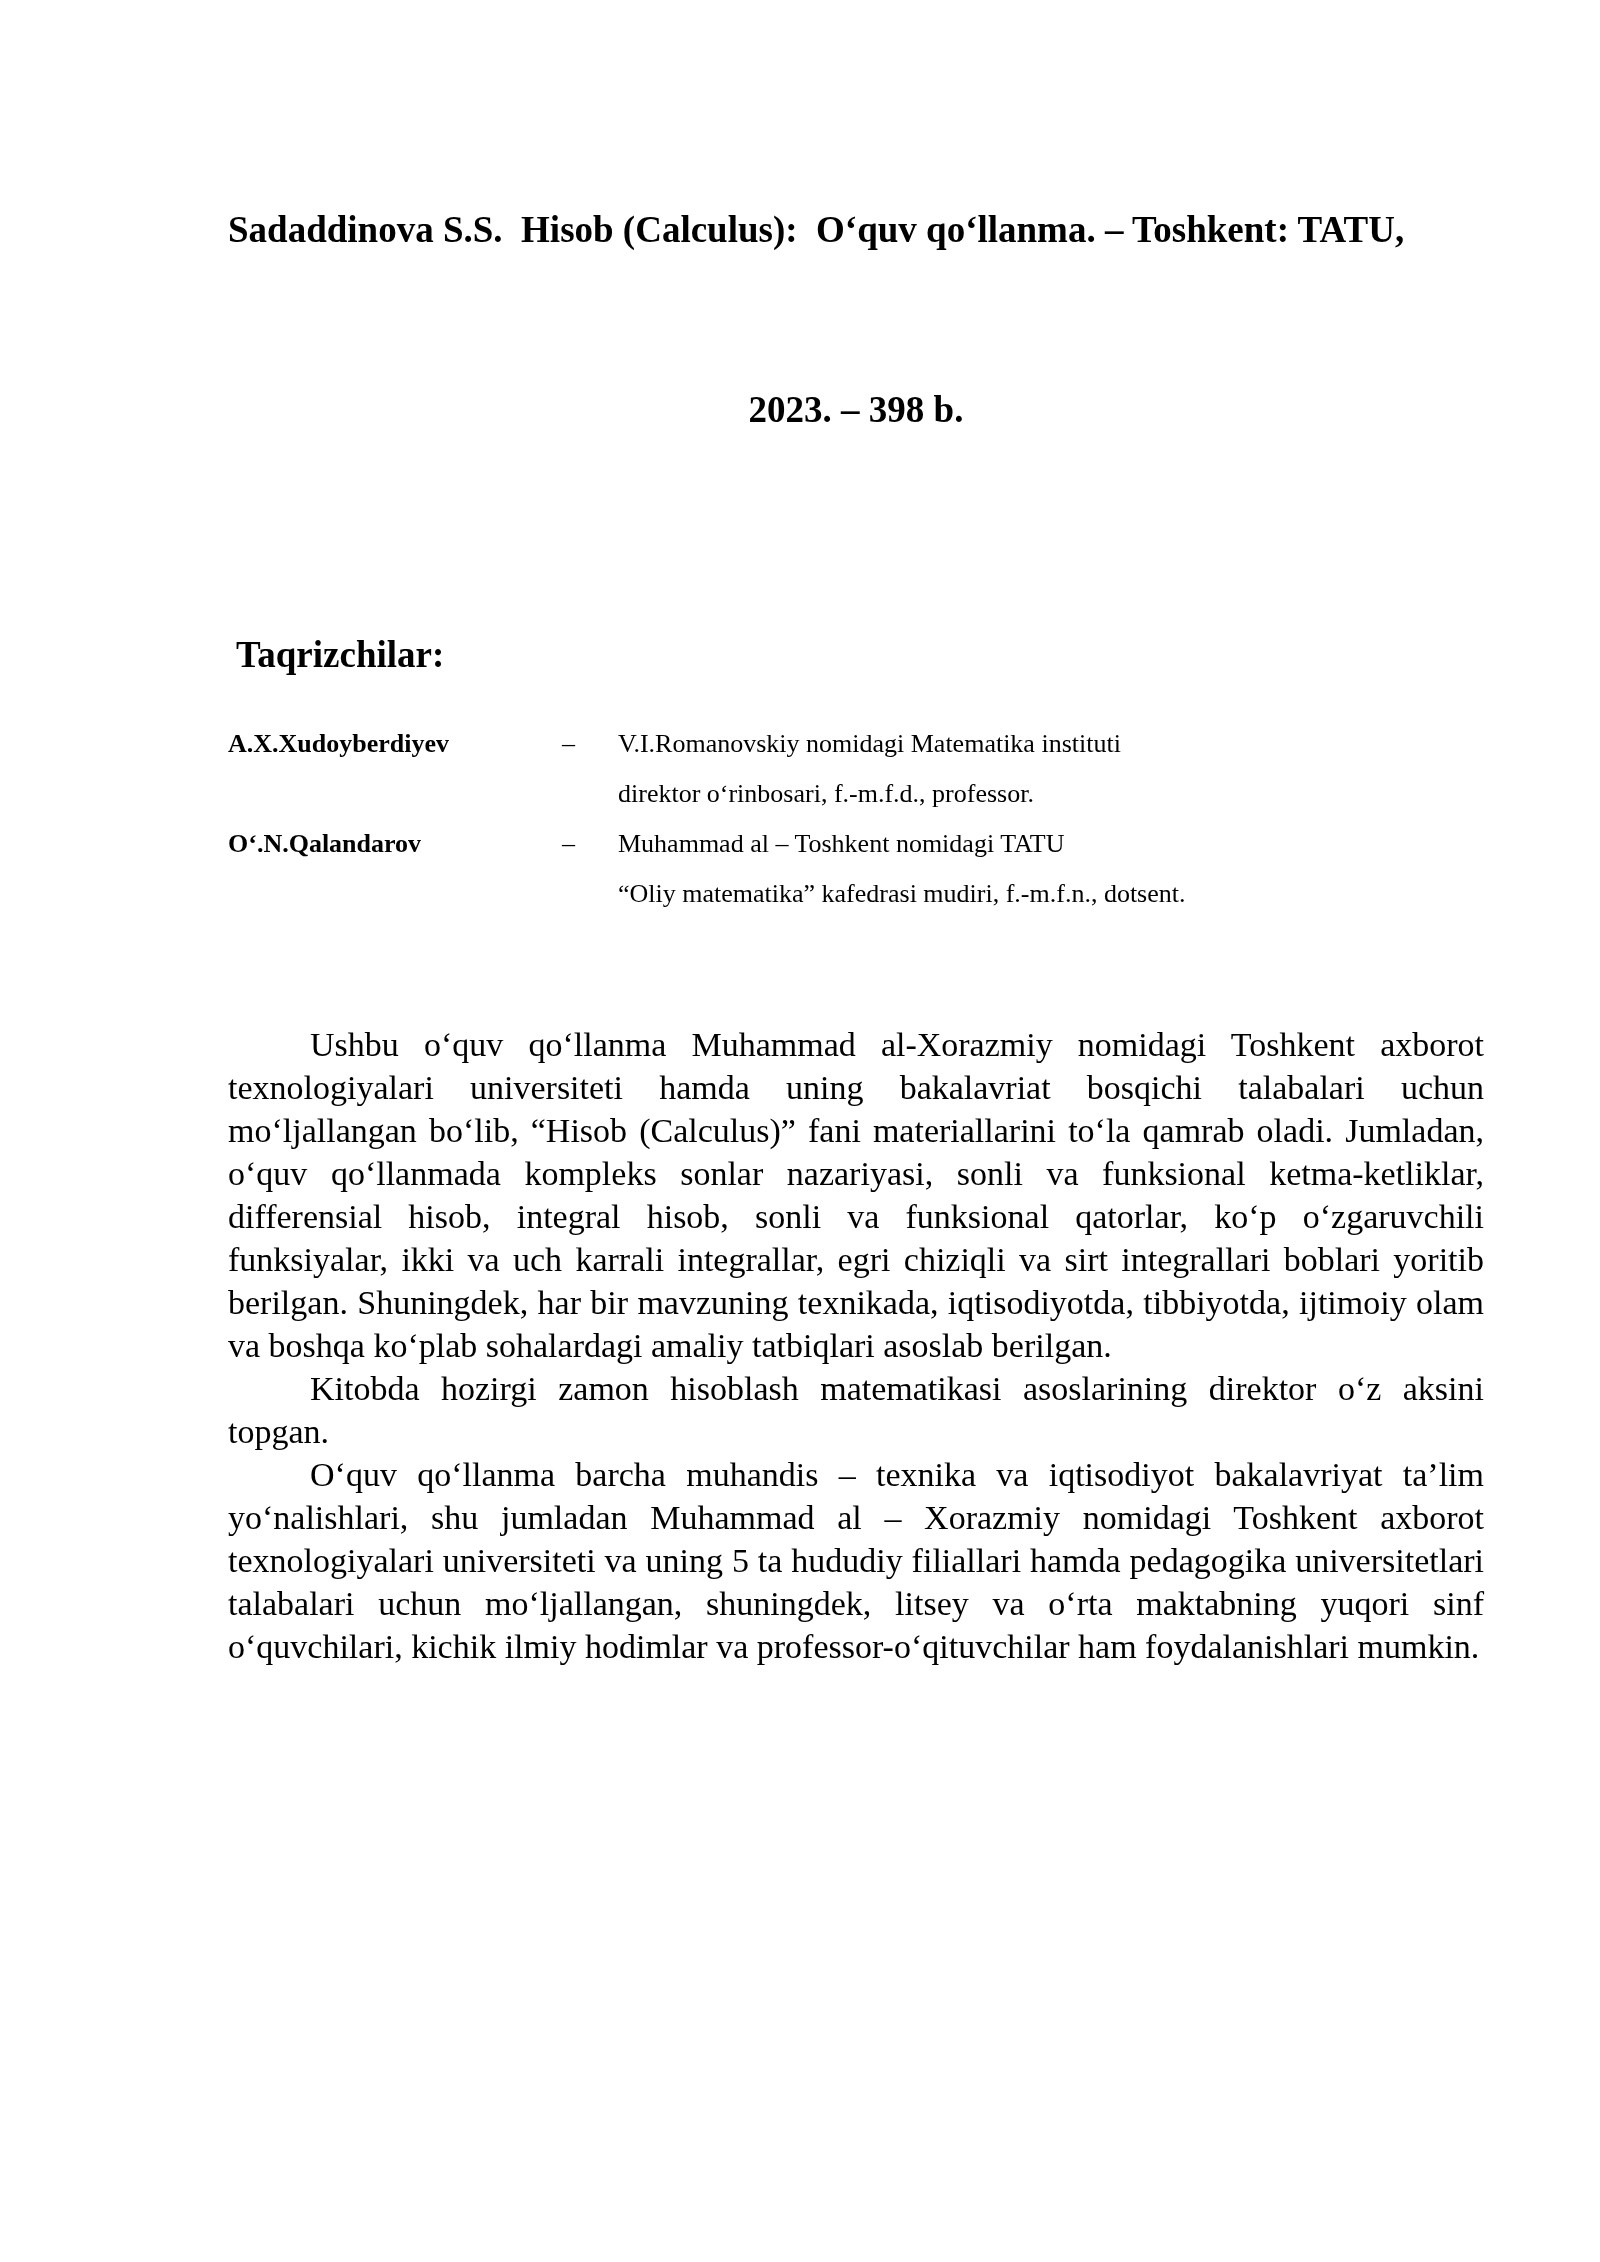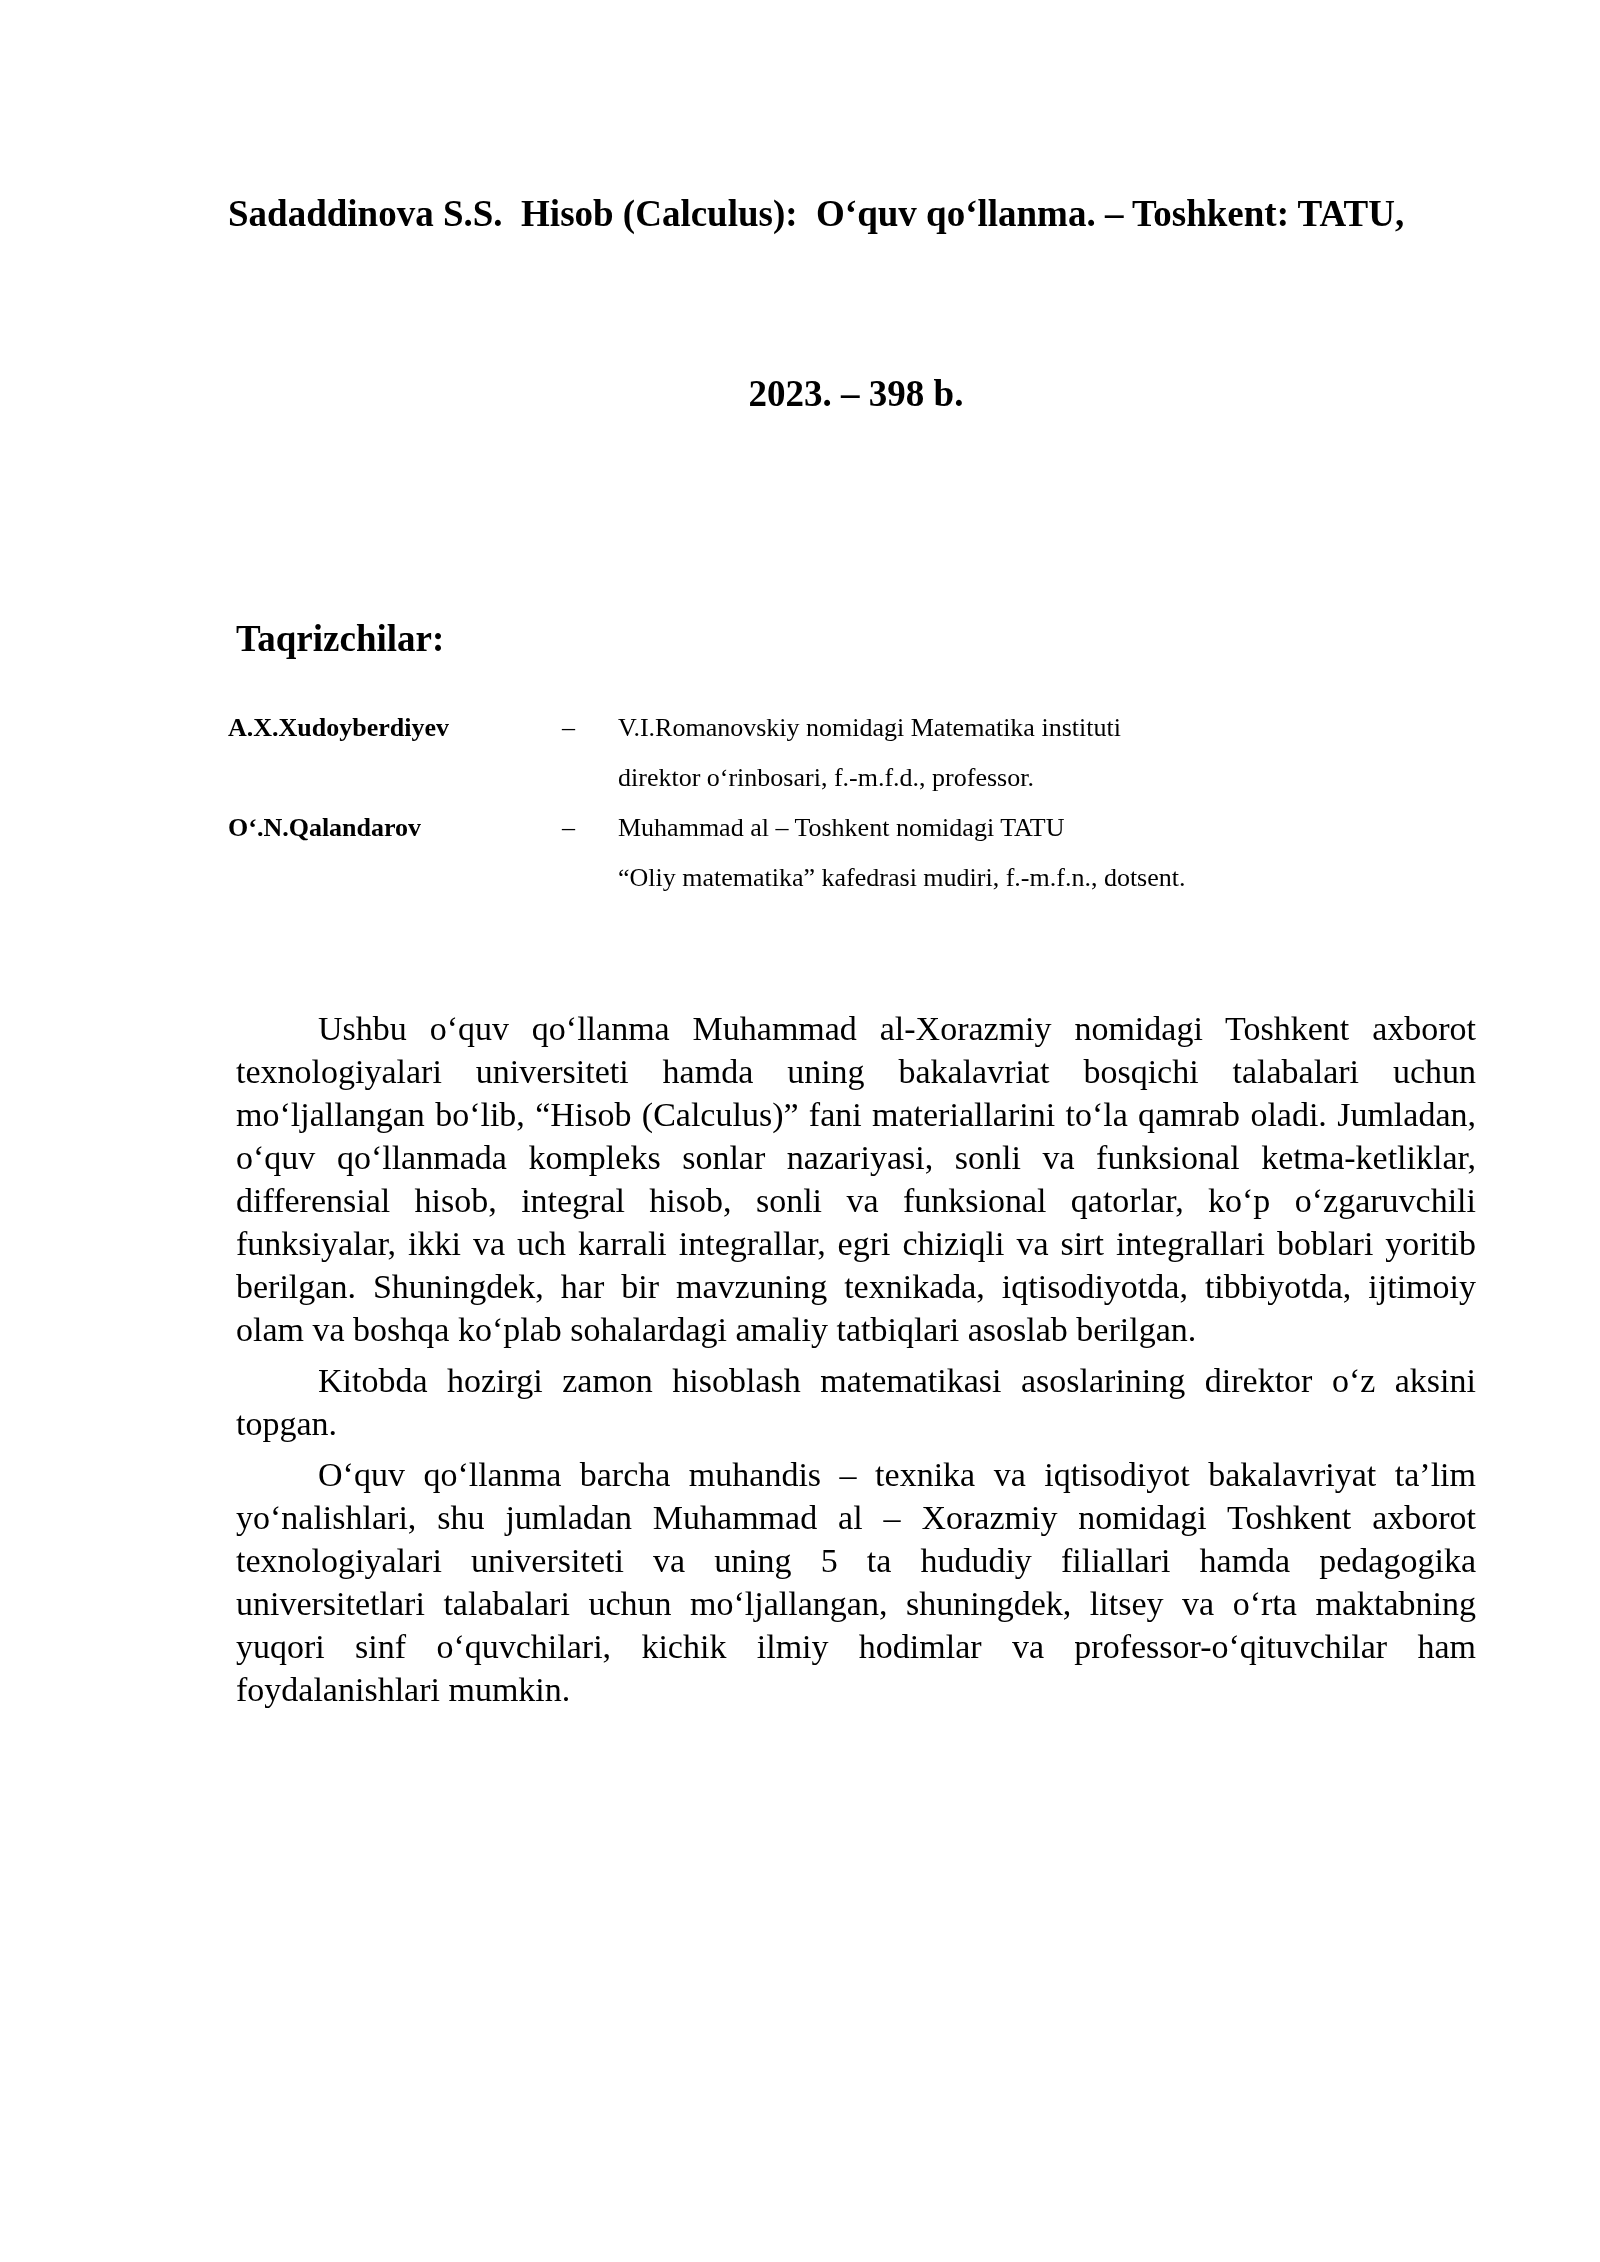--- a/index.html
+++ b/index.html
@@ -9,21 +9,21 @@
   }
   .page {
     position: relative;
     width: 1600px;
     height: 2262px;
     margin: 0 auto;
     background: #ffffff;
     color: #000000;
     font-family: "Liberation Serif", "DejaVu Serif", serif;
     box-sizing: border-box;
-    padding: 64px 116px 0 228px;
+    padding: 80px 116px 0 228px;
     overflow: hidden;
   }
 
   
   .biblio {
     font-weight: bold;
     font-size: 37px;
     line-height: 60px;
     white-space: pre-wrap;
   }
@@ -58,21 +58,21 @@
   }
 
   
   .body-text {
     margin-top: 104px;
     font-size: 34px;
     line-height: 43px;
     text-align: justify;
   }
   .body-text p {
-    margin: 8px;
+    margin: 0;
     text-indent: 82px;
   }
 </style>
 </head>
 <body>
 
 <div class="page">
 
   <header class="biblio">
     <div class="biblio-line1">Sadaddinova S.S.  Hisob (Calculus):  O‘quv qo‘llanma. – Toshkent: TATU,</div>

